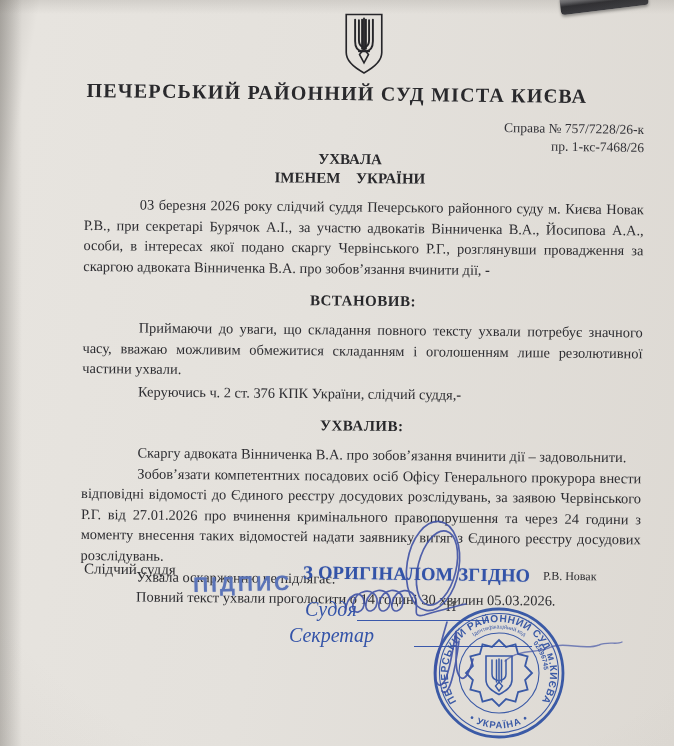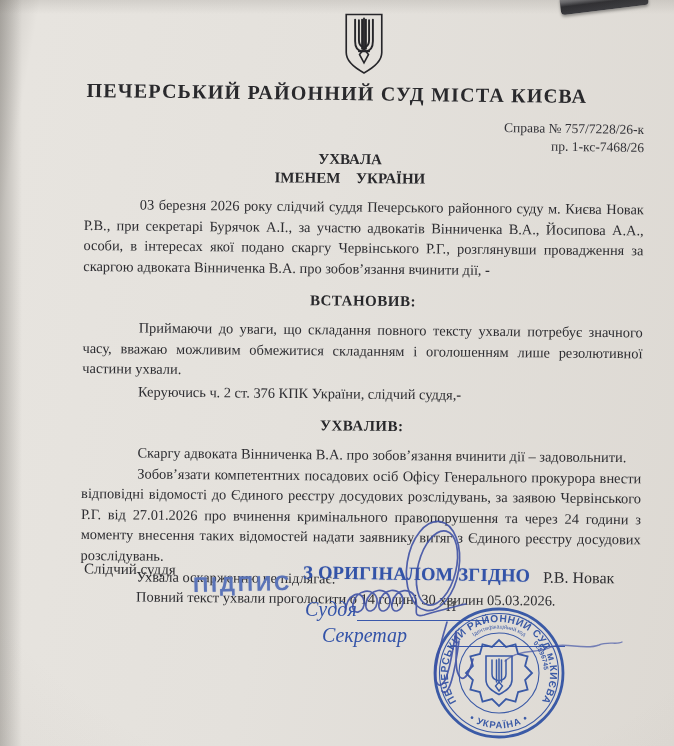--- a/index.html
+++ b/index.html
@@ -38,33 +38,33 @@
 
   .flow { position:absolute; top:194px; left:84px; width:560px;
     font-size:14.4px; line-height:20.6px; text-align:justify; color:#2e2e32;
     transform:rotate(0.55deg); transform-origin:0 0; }
   .flow p { text-indent:56px; }
   .flow h3 { text-align:center; font-size:15px; margin-top:12px; margin-bottom:8px; color:#28282b; letter-spacing:0.5px;}
   .mt { margin-top:2px; }
 
   
   .judge-label { position:absolute; left:84px; top:561px; font-size:15px; transform:rotate(0.6deg);}
-  .judge-name  { position:absolute; left:543px; top:569px; font-size:16px; transform:rotate(0.6deg);}
+  .judge-name  { position:absolute; left:543px; top:569px; font-size:12px; transform:rotate(0.6deg);}
   .stamp-pidpys { position:absolute; left:193px; top:572px; font-family:"Liberation Sans",sans-serif;
     font-weight:600; font-size:21px; letter-spacing:3px; color:#5b74b8; transform:rotate(-1.2deg);
     text-shadow:0 0 1px rgba(91,116,184,0.4); }
   .stamp-zgidno { position:absolute; left:303px; top:564px; font-size:18.5px; font-weight:bold;
     color:#3353a8; letter-spacing:0.3px; transform:rotate(0.8deg);
     text-shadow:0 0 1px rgba(51,83,168,0.35); }
   .sig-row { position:absolute; display:flex; align-items:flex-end; color:#3353a8;
     font-style:italic; font-weight:normal; font-size:20px; }
   .sig-row .line { border-bottom:1.6px solid #3a58ab; height:16px; }
   .row-judge { left:305px; top:598px; }
   .row-judge .line { width:132px; }
-  .row-secretary { left:322px; top:624px;gap:40px; }
+  .row-secretary { left:289px; top:624px;gap:40px; }
   .row-secretary .line { width:118px; }
   .partial-name { position:absolute; left:446px; top:599px; font-size:14px; color:#3b3b40; }
 
   .seal { position:absolute; left:429px; top:603px; width:140px; height:140px; opacity:0.92; }
   .pen-overlay { position:absolute; left:0; top:0; width:674px; height:746px; pointer-events:none; }
 </style>
 </head>
 <body>
 
 <div class="top-object"></div>

